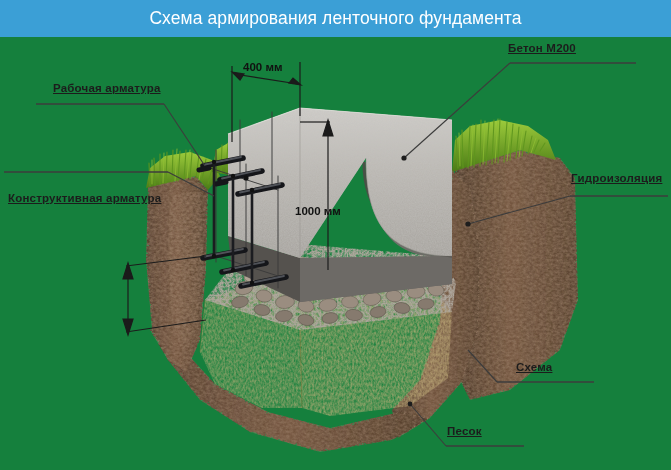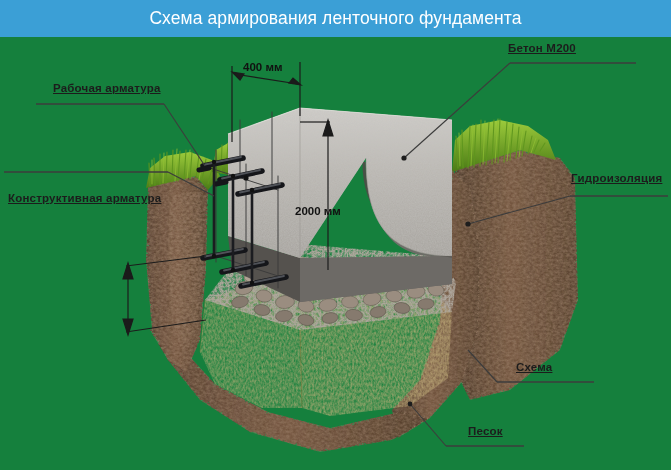--- a/index.html
+++ b/index.html
@@ -392,19 +392,19 @@
   <div class="lbl" style="left:53px;top:82px;">Рабочая арматура</div>
 
   <div class="lbl" style="left:8px;top:150px;margin-top:42px;">Конструктивная арматура</div>
 
   <div class="lbl" style="left:508px;top:42px;">Бетон М200</div>
 
   <div class="lbl" style="left:571px;top:172px;">Гидроизоляция</div>
 
   <div class="lbl" style="left:516px;top:361px;">Схема</div>
 
-  <div class="lbl" style="left:447px;top:425px;margin-left:21px;">Песок</div>
+  <div class="lbl" style="left:447px;top:425px;">Песок</div>
 
   <div class="dim" style="left:243px;top:61px;">400 мм</div>
 
-  <div class="dim" style="left:295px;top:205px;">2000 мм</div>
+  <div class="dim" style="left:295px;top:205px;">1000 мм</div>
 
 </div>
 
 </body></html>

